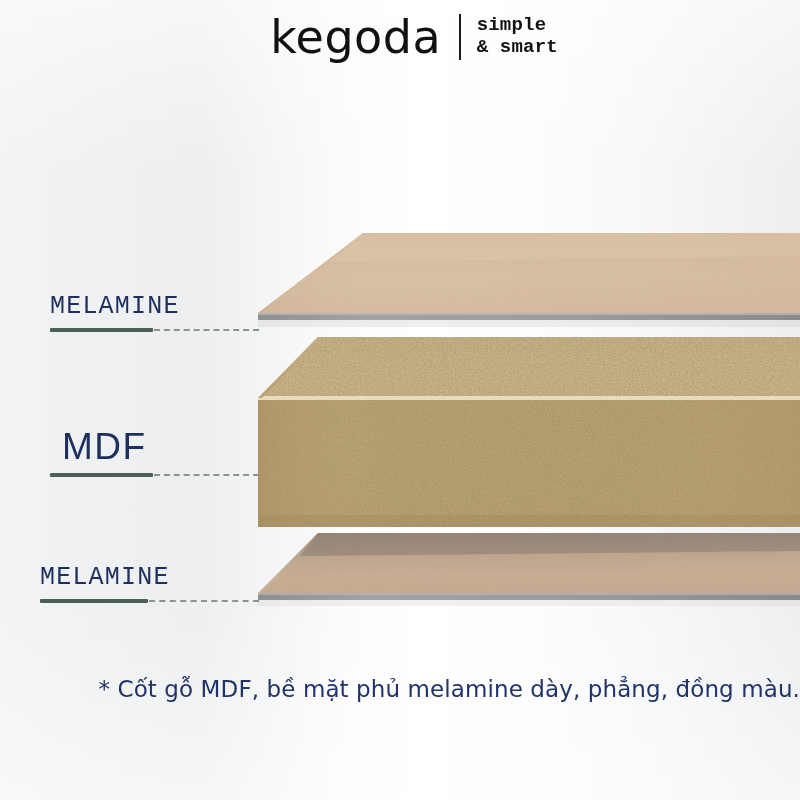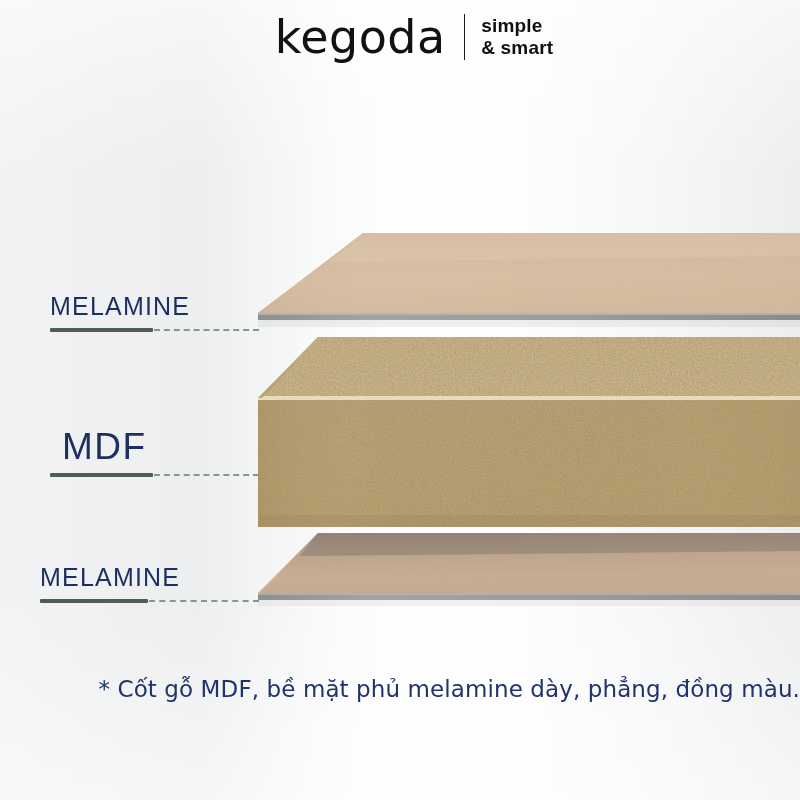--- a/index.html
+++ b/index.html
@@ -65,21 +65,21 @@
     color: #111111;
     line-height: 1;
   }
   .logo-divider {
     width: 1.5px;
     height: 46px;
     background: #1a1a1a;
     margin: 0 16px 0 18px;
   }
   .logo-tag {
-    font-family: Liberation Sans, sans-serif;
+    font-family: Liberation Mono, monospace;
     color: #111111;
     line-height: 1.15;
     font-size: 19px;
     font-weight: 600;
     letter-spacing: 0.2px;
   }
   .logo-tag .l2 { font-weight: 600; }
 
   
   .board-stack {
@@ -100,20 +100,21 @@
   }
   .callout-text {
     font-family: "Liberation Sans", sans-serif;
     color: #1d2f5e;
     letter-spacing: 1.2px;
     white-space: nowrap;
   }
   .callout-melamine .callout-text {
     font-size: 25px;
     font-weight: 400;
+    font-family: Liberation Mono, monospace;
   }
   .callout-mdf .callout-text {
     font-size: 37px;
     font-weight: 400;
     letter-spacing: 1.5px;
   }
   .lead {
     position: relative;
     height: 6px;
     margin-top: 6px;

